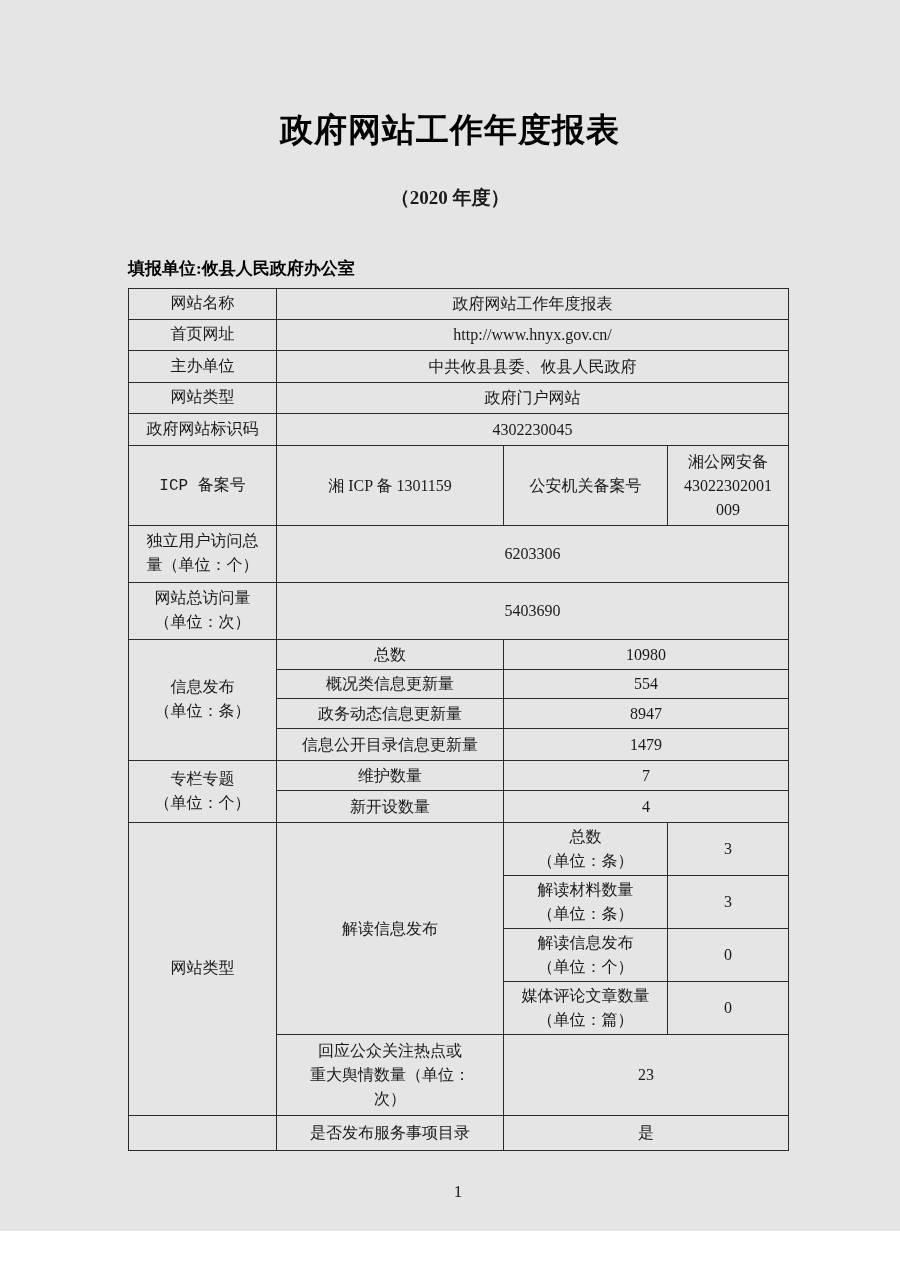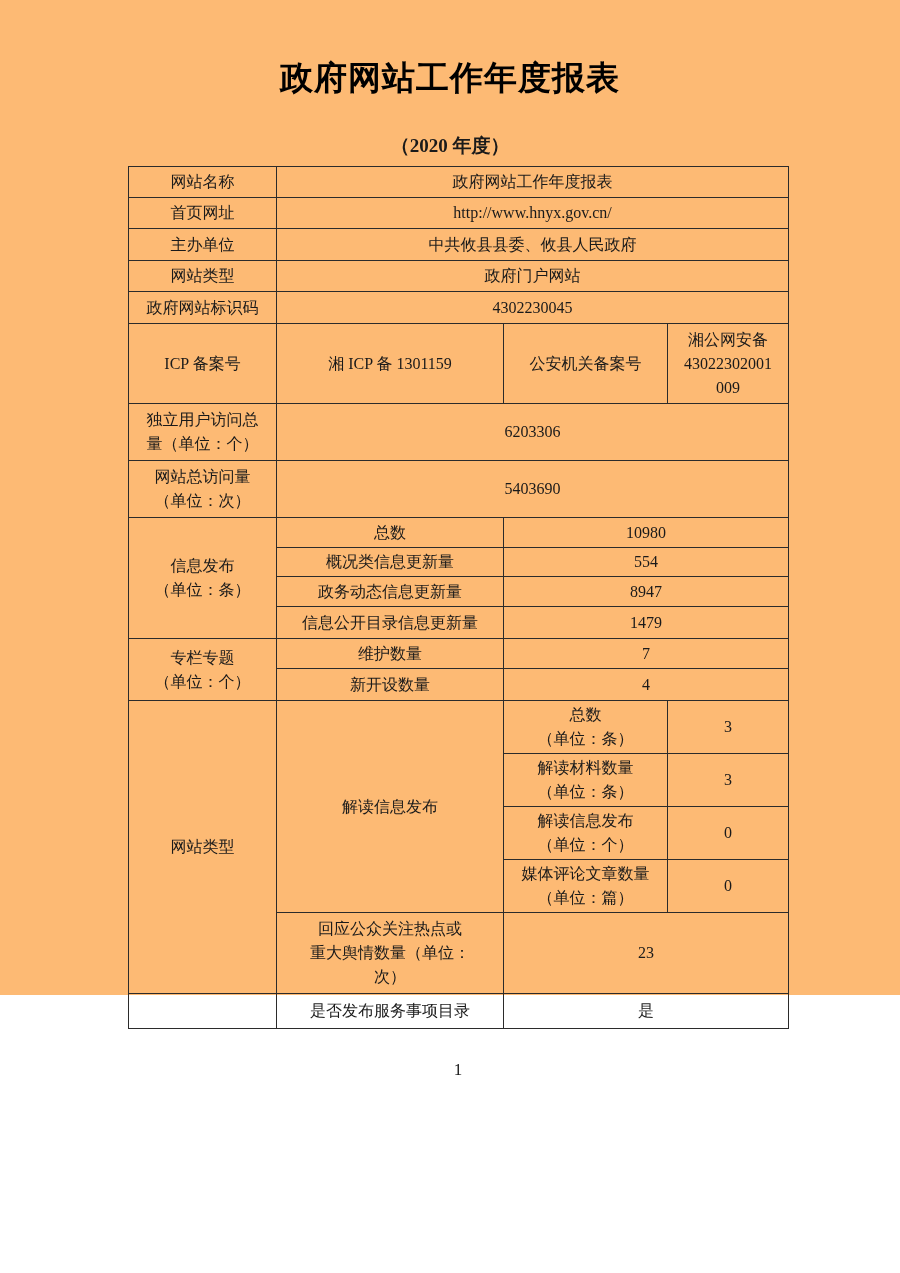--- a/index.html
+++ b/index.html
@@ -6,23 +6,23 @@
   html, body { background: #ffffff; }
   body {
     width: 900px;
     height: 1273px;
     color: #1a1a1a;
     font-family: "Liberation Serif", "DejaVu Serif", serif;
     overflow: hidden;
   }
   .doc-page {
     width: 900px;
-    height: 995px;
-    background: #fdba74;
-    padding-top: 60px;
+    height: 1231px;
+    background: #e5e5e5;
+    padding-top: 112px;
   }
   .report-title {
     text-align: center;
     font-family: "Liberation Sans", "DejaVu Sans", sans-serif;
     font-weight: 700;
     font-size: 33px;
     line-height: 36px;
     letter-spacing: 1px;
     color: #000000;
   }
@@ -49,37 +49,38 @@
   table.report td {
     border: 1px solid #2b2b2b;
     text-align: center;
     vertical-align: middle;
     font-size: 16px;
     line-height: 1.5;
     padding: 2px 6px;
     white-space: pre-line;
     word-break: break-all;
   }
-  table.report td.c1 { padding: 2px 13px; }
+  table.report td.c1 { padding: 2px 13px; font-family: Liberation Mono, monospace; }
   .page-number {
     margin-left: 128px;
     width: 660px;
     margin-top: 30px;
     text-align: center;
     font-size: 17px;
     line-height: 22px;
   }
 </style>
 </head>
 <body>
 
 <div class="doc-page">
 
   <div class="report-title">政府网站工作年度报表</div>
   <div class="report-year">（2020 年度）</div>
+  <div class="reporting-unit">填报单位:攸县人民政府办公室</div>
 
   <table class="report">
     <colgroup>
       <col style="width:148px">
       <col style="width:227px">
       <col style="width:164px">
       <col style="width:121px">
     </colgroup>
 
     <tbody>

